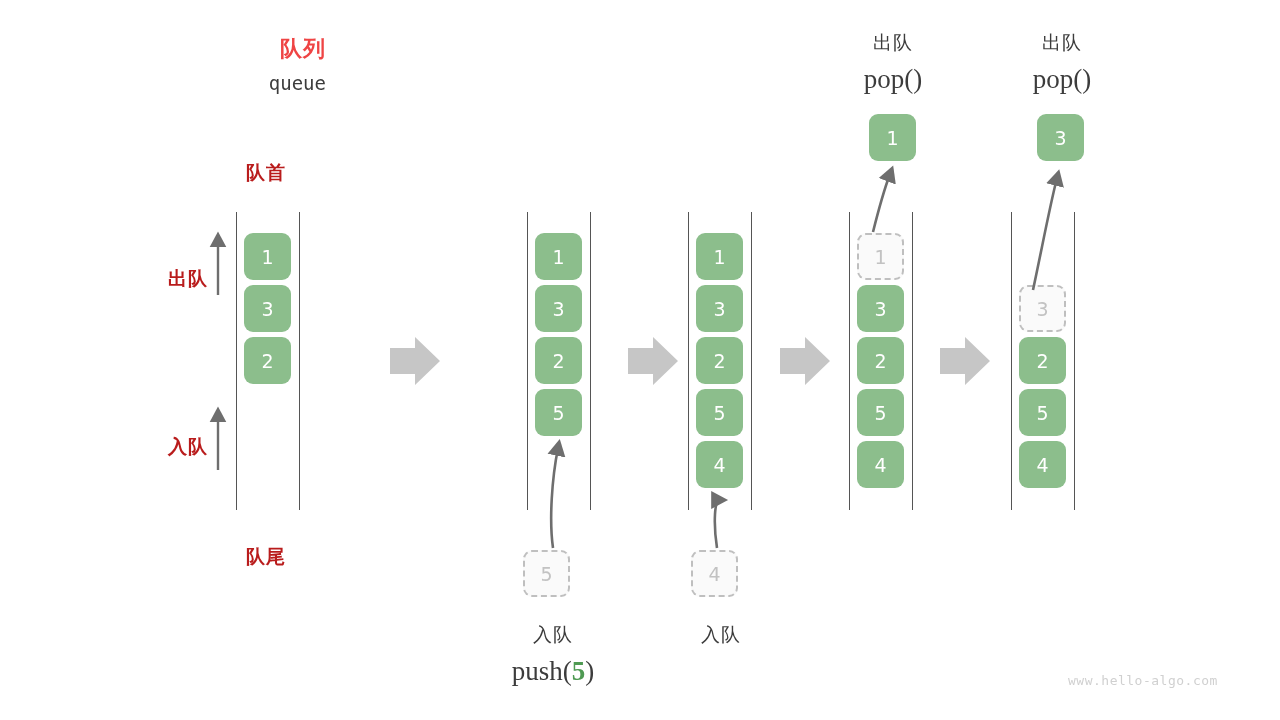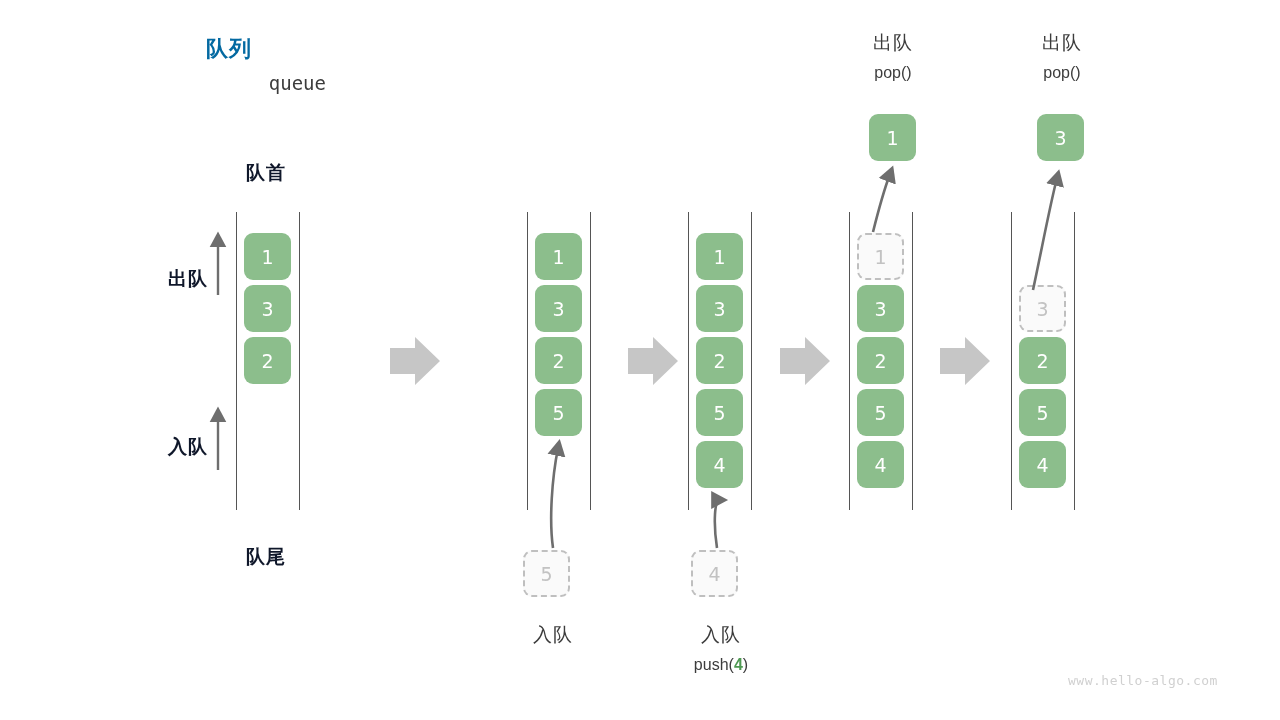--- a/index.html
+++ b/index.html
@@ -20,50 +20,50 @@
     left: 0; top: 0;
     width: 1280px;
     height: 720px;
   }
   .abs { position: absolute; }
 
   
   .title-cn {
     font-size: 22px;
     font-weight: bold;
-    color: #0369a1;
-    text-align: left;
+    color: #ef4444;
+    text-align: right;
     letter-spacing: 1px;
     white-space: nowrap;
   }
   .title-mono {
     font-family: "DejaVu Sans Mono", "Liberation Mono", monospace;
     font-size: 19px;
     color: #3c3c3c;
     text-align: right;
     white-space: nowrap;
   }
   .label-bold {
     font-size: 19px;
     font-weight: bold;
-    color: #0f172a;
+    color: #b91c1c;
     text-align: center;
     white-space: nowrap;
     letter-spacing: 1px;
   }
   .op-cn {
     font-size: 19px;
     color: #3c3c3c;
     text-align: center;
     white-space: nowrap;
     letter-spacing: 1px;
   }
   .op-code {
-    font-family: Liberation Sans, sans-serif;
-    font-size: 16px;
+    font-family: Liberation Serif, serif;
+    font-size: 27px;
     color: #3c3c3c;
     text-align: center;
     white-space: nowrap;
   }
   .op-code .arg { color: #4f9a53; font-weight: bold; }
   .watermark {
     font-family: "DejaVu Sans Mono", "Liberation Mono", monospace;
     font-size: 13px;
     color: #d0d0d0;
     white-space: nowrap;
@@ -124,33 +124,33 @@
   <div class="abs cell" style="left:244px; top:337px;">2</div>
 
   <div class="abs rail" style="left:527px; top:212px; height:298px;"></div>
   <div class="abs rail" style="left:590px; top:212px; height:298px;"></div>
   <div class="abs cell" style="left:535px; top:233px;">1</div>
   <div class="abs cell" style="left:535px; top:285px;">3</div>
   <div class="abs cell" style="left:535px; top:337px;">2</div>
   <div class="abs cell" style="left:535px; top:389px;">5</div>
   <div class="abs cell ghost" style="left:523px; top:550px;">5</div>
   <div class="abs op-cn" style="left:463px; top:622px; width:180px;">入队</div>
+  <div class="abs op-code" style="left:463px; top:656px; width:180px;">
+    <span>push(</span><span class="arg">5</span><span>)</span>
+  </div>
 
   <div class="abs rail" style="left:688px; top:212px; height:298px;"></div>
   <div class="abs rail" style="left:751px; top:212px; height:298px;"></div>
   <div class="abs cell" style="left:696px; top:233px;">1</div>
   <div class="abs cell" style="left:696px; top:285px;">3</div>
   <div class="abs cell" style="left:696px; top:337px;">2</div>
   <div class="abs cell" style="left:696px; top:389px;">5</div>
   <div class="abs cell" style="left:696px; top:441px;">4</div>
   <div class="abs cell ghost" style="left:691px; top:550px;">4</div>
   <div class="abs op-cn" style="left:631px; top:622px; width:180px;">入队</div>
-  <div class="abs op-code" style="left:631px; top:656px; width:180px;">
-    <span>push(</span><span class="arg">4</span><span>)</span>
-  </div>
 
   <div class="abs op-cn" style="left:803px; top:30px; width:180px;">出队</div>
   <div class="abs op-code" style="left:803px; top:64px; width:180px;">
     <span>pop(</span><span class="arg"></span><span>)</span>
   </div>
   <div class="abs cell" style="left:869px; top:114px;">1</div>
   <div class="abs rail" style="left:849px; top:212px; height:298px;"></div>
   <div class="abs rail" style="left:912px; top:212px; height:298px;"></div>
   <div class="abs cell ghost" style="left:857px; top:233px;">1</div>
   <div class="abs cell" style="left:857px; top:285px;">3</div>

